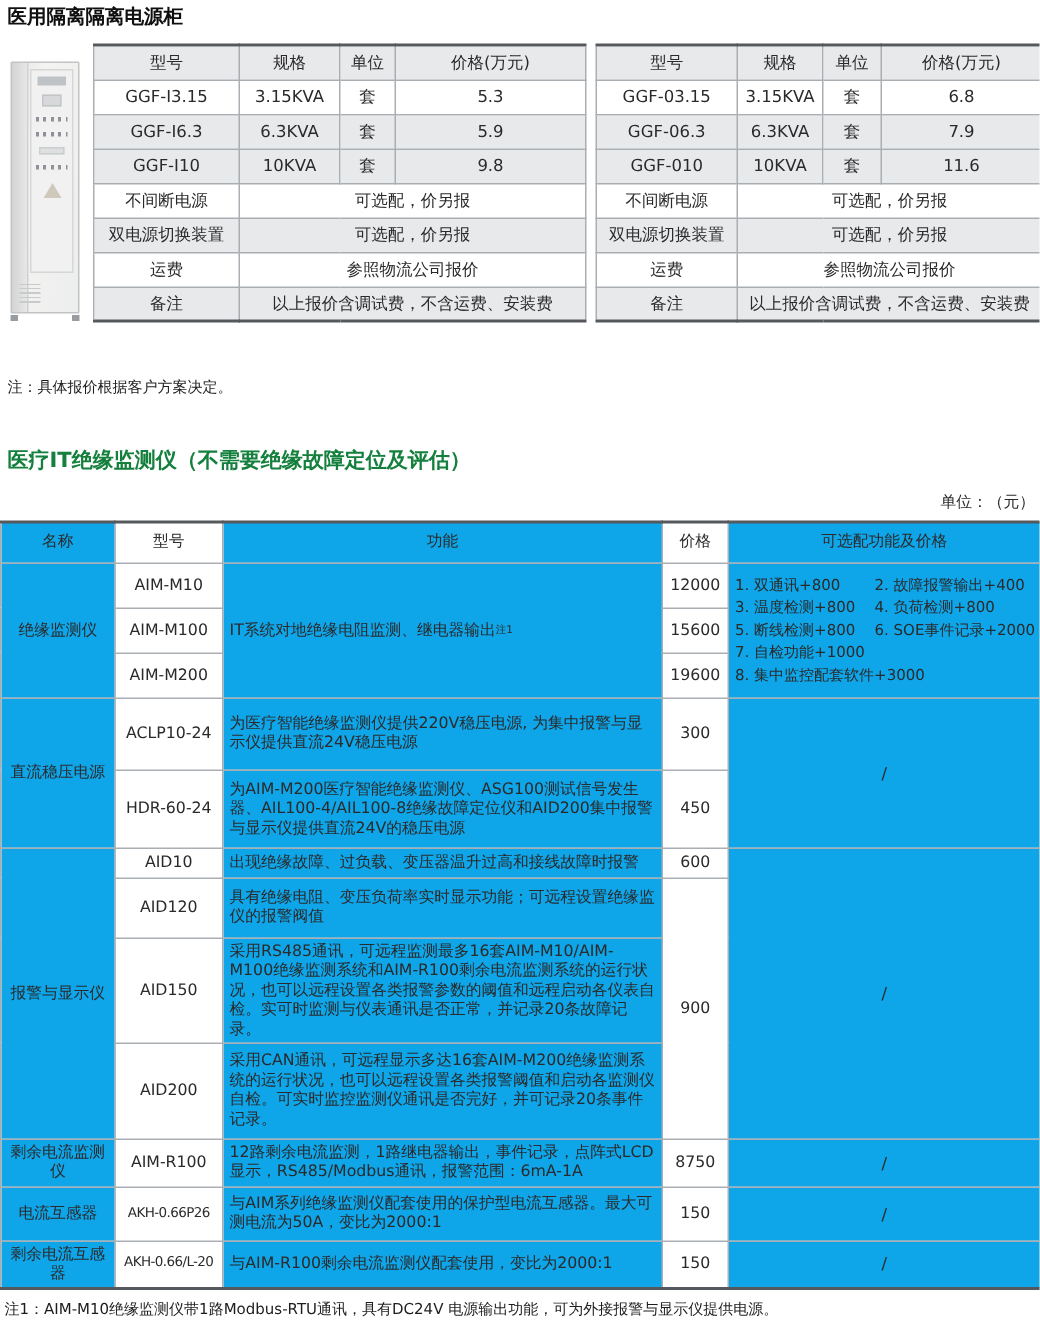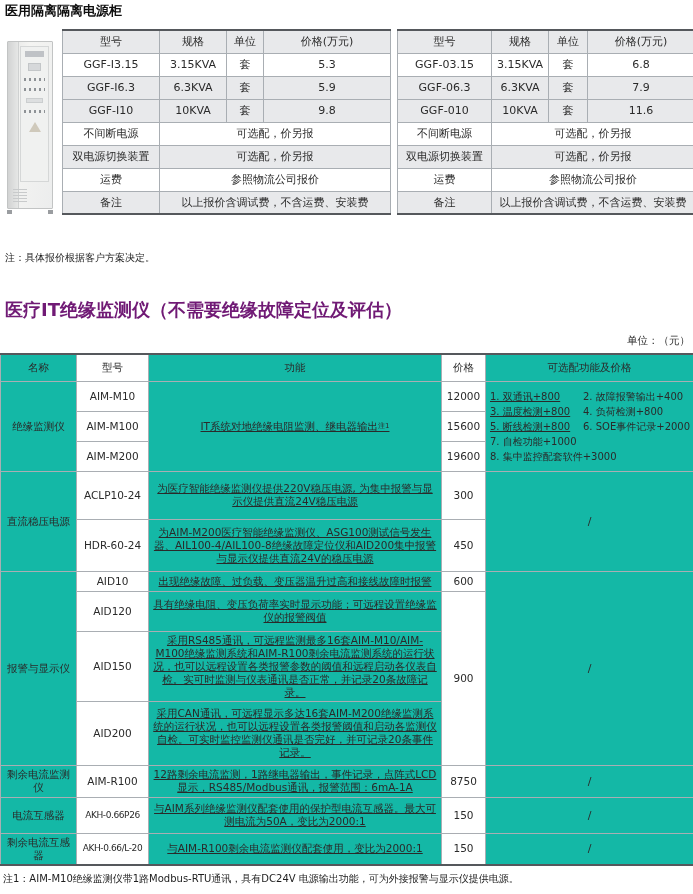--- a/index.html
+++ b/index.html
@@ -41,38 +41,38 @@
   .ptable { font-size:11px; border-top:2px solid #55585c; border-bottom:2px solid #55585c; }
   .ptable th, .ptable td {
     border:1px solid #a9aeb3; text-align:center; vertical-align:middle;
     height:23px; padding:0 2px; font-weight:normal; white-space:nowrap; overflow:hidden;
   }
   .ptable .alt { background:#e8e9eb; }
   .ptable-left  { width:328px; margin-left:0; }
   .ptable-right { width:297px; margin-left:6px; }
 
   .s1-note { font-size:10px; color:#1d1d1d; margin:17px 0 0 5px; }
-  .s2-title { font-size:18px; font-weight:bold; color:#701a75; margin:33px 0 0 5px; }
+  .s2-title { font-size:14px; font-weight:bold; color:#15803d; margin:33px 0 0 5px; }
   .unit-label { font-size:10.5px; text-align:right; margin:12px 3px 5px 0; }
 
   
   .mtable { width:693px; font-size:10.5px; line-height:13px;
     border-top:2px solid #55585c; border-bottom:2px solid #55585c; }
   .mtable th, .mtable td { border:1px solid #a9aeb3; vertical-align:middle; padding:2px 4px; }
   .mtable th { font-weight:normal; height:27px; text-align:center; }
-  .shade { background:#14b8a6; }
+  .shade { background:#0ea5e9; }
   .cell-name  { text-align:center; padding:0 8px; }
   .cell-model { text-align:center; white-space:nowrap; }
   .cell-model.small { font-size:9px; letter-spacing:-0.4px; }
-  .cell-func  { text-align:center; padding:3px 6px;text-decoration:underline; }
+  .cell-func  { text-align:left; padding:3px 6px; }
   .cell-price { text-align:center; white-space:nowrap; }
   .cell-opts  { text-align:left; padding:3px 4px 3px 8px; font-size:10px; }
   .cell-opts.slash { text-align:center; font-size:11px; }
   .opt-line { white-space:nowrap; line-height:15px; }
-  .opt-a { display:inline-block; min-width:93px;text-decoration:underline; }
+  .opt-a { display:inline-block; min-width:93px; }
   sup.fn { font-size:7px; vertical-align:top; }
 
   .h30{height:30px;} .h48{height:48px;} .h52{height:52px;} .h20{height:20px;}
   .h40{height:40px;} .h66{height:66px;margin-left:36px;} .h64{height:64px;} .h32{height:32px;}
   .h36{height:36px;} .h29{height:29px;}
 
   .footnote { font-size:10px; color:#1d1d1d; margin:6px 0 0 3px; }
 </style>
 </head>
 <body>

